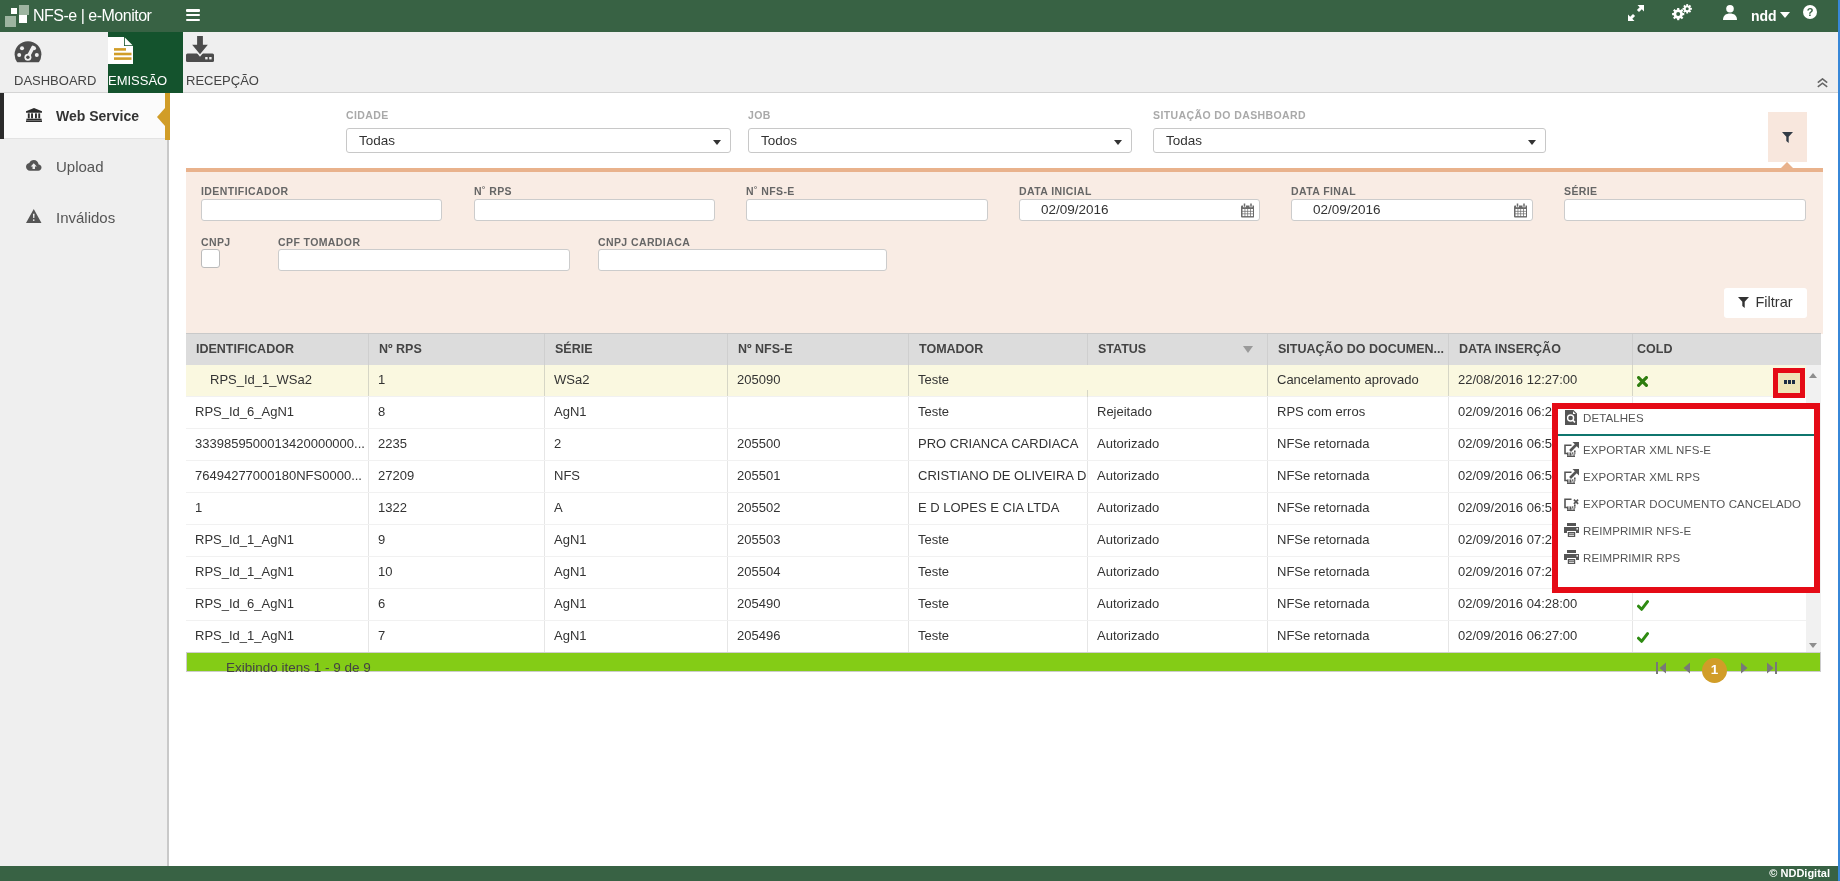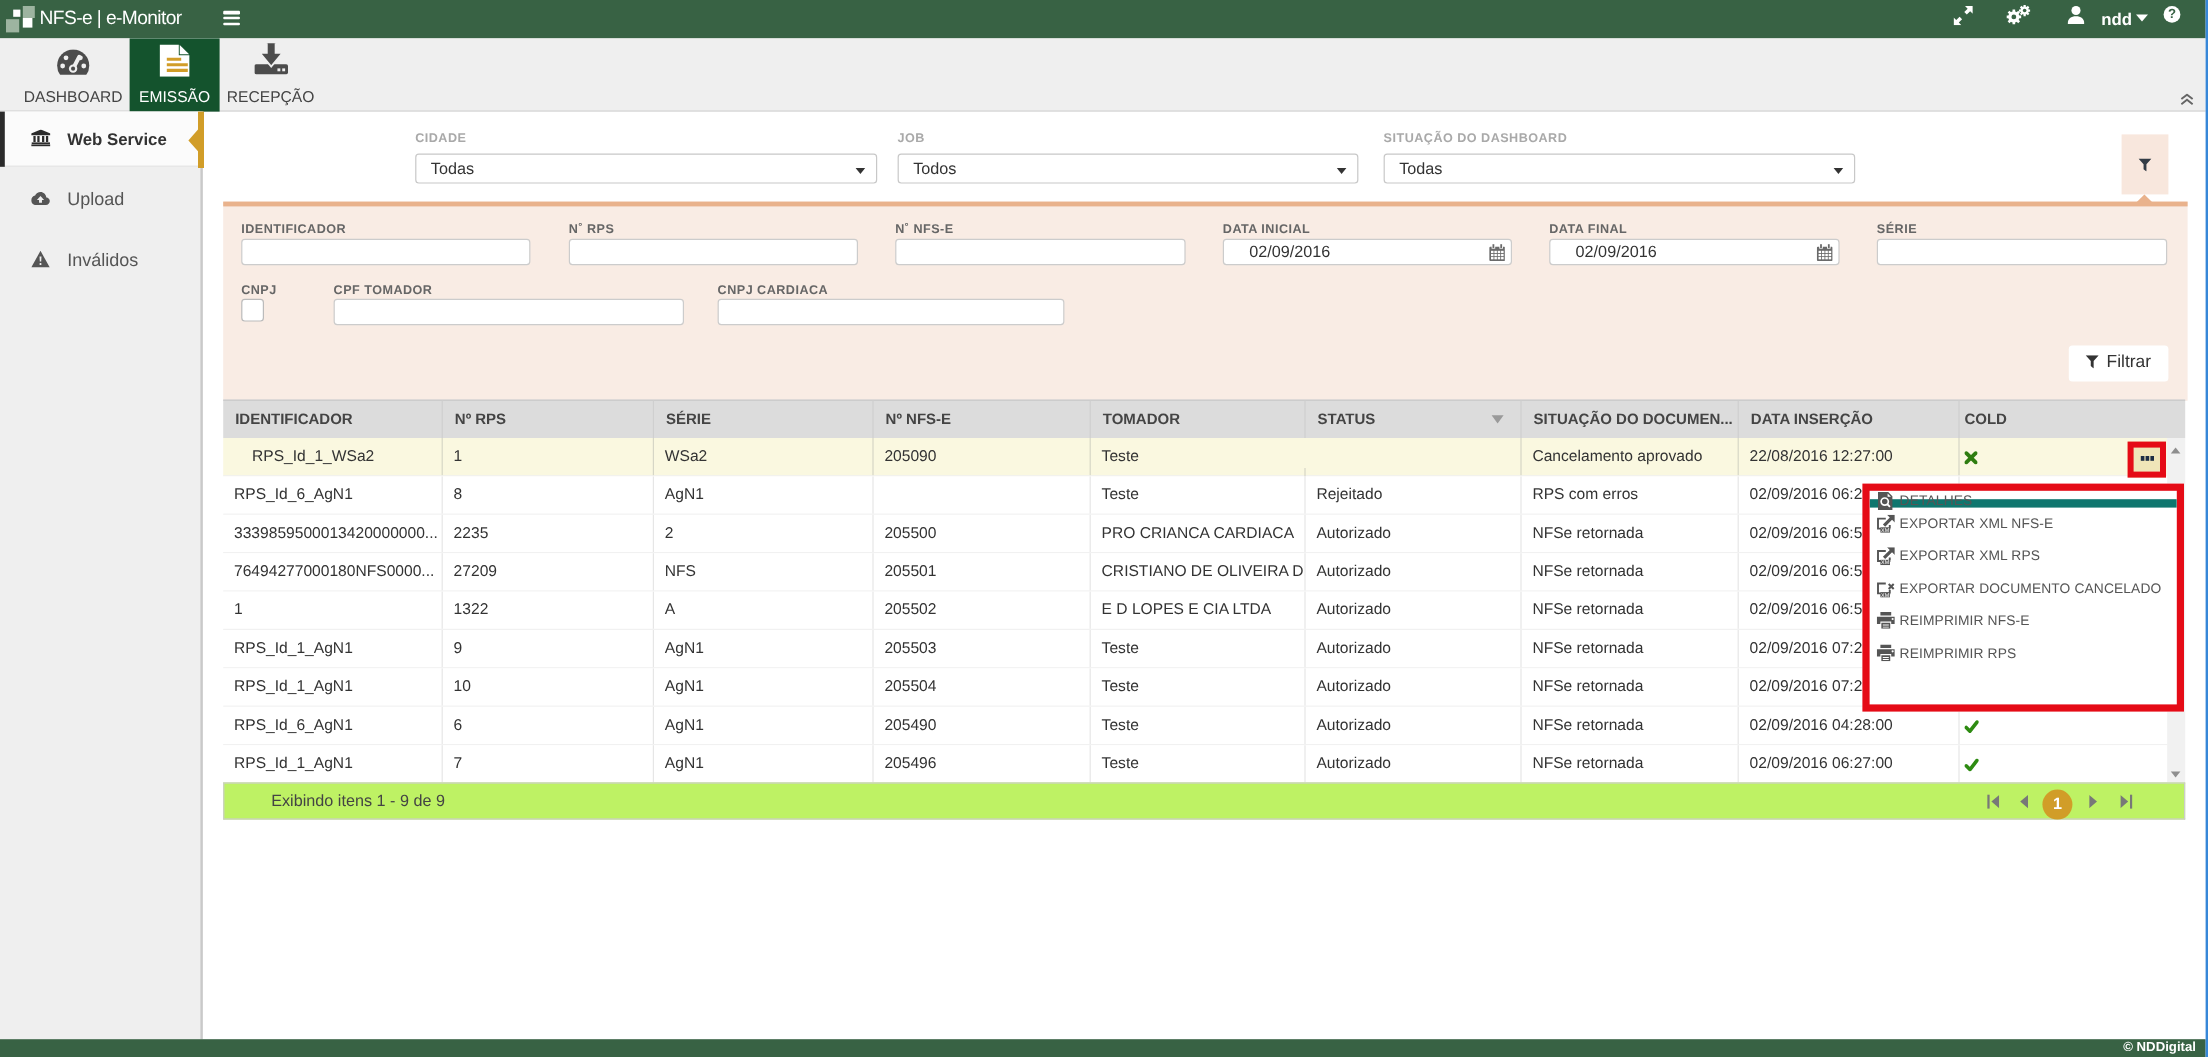--- a/index.html
+++ b/index.html
@@ -9,21 +9,21 @@
 
   
   #topbar { left:0; top:0; width:1838px; height:32px; background:#386244; }
   #title { left:33px; top:7px; color:#fff; font-size:16px; font-weight:normal; letter-spacing:-0.5px; }
   .lsq { position:absolute; }
   #burger div { width:14px; height:2.6px; background:#fff; margin-bottom:2.2px; border-radius:1px; }
   .tIco { color:#fff; }
 
   
   #toolbar { left:0; top:32px; width:1838px; height:61px; background:#efefef; border-bottom:1px solid #d4d4d4; }
-  .tab { position:absolute; top:0; height:61px; text-align:center; color:#444; font-size:13px; }
+  .tab { position:absolute; top:0; height:61px; text-align:left; color:#444; font-size:13px; }
   .tab .lbl { position:absolute; width:100%; top:41px; }
   #tabEmissao { background:#14532d; color:#fff; }
 
   
   #sidebar { left:0; top:93px; width:169px; height:773px; background:#efefef; border-right:2px solid #c9c9c9; }
   #sbSel { left:0; top:93px; width:167px; height:46px; background:#fbfbfb; border-bottom:1px solid #e3e3e3; }
   #sbDark { left:0; top:93px; width:4px; height:46px; background:#2b2b2b; }
   #orangeStrip { left:165px; top:93px; width:5px; height:47px; background:#d19d28; }
   #orangeNotch { left:157px; top:108px; width:0; height:0; border-top:9px solid transparent; border-bottom:9px solid transparent; border-right:8px solid #d19d28; }
   .sbItem { position:absolute; left:0; width:167px; height:46px; }
@@ -48,21 +48,21 @@
   .th { position:absolute; top:0; height:32px; font-size:12.5px; font-weight:bold; color:#444; padding:8px 0 0 10px; border-left:1px solid #cfcfcf; white-space:nowrap; overflow:hidden; }
   .row { position:absolute; left:186px; width:1620px; height:32px; background:#fff; border-bottom:1px solid #f1f1f1; }
   .td { position:absolute; top:0; height:31px; font-size:13px; color:#333; padding:7px 0 0 9px; border-left:1px solid #e6e6e6; white-space:nowrap; overflow:hidden; }
   #row1 { background:#faf8e0; }
   #row1 .td { border-left:1px solid #d6d6c6; }
 
   
   #vscroll { left:1806px; top:365px; width:15px; height:287px; background:#f1f1f1; }
 
   
-  #tfoot { left:186px; top:652px; width:1635px; height:31px; background:#bef264; border:1px solid #ccc; border-top:1px solid #cfcfcf; }
+  #tfoot { left:186px; top:652px; width:1635px; height:20px; background:#84cc16; border:1px solid #ccc; border-top:1px solid #cfcfcf; }
   #tfoot .info { position:absolute; left:39px; top:7px; font-size:13.5px; color:#444; }
   #pgCircle { position:absolute; left:1515px; top:5px; width:25px; height:25px; border-radius:50%; background:#d19d28; color:#fff; font-size:13.5px; font-weight:bold; text-align:center; padding-top:4px; }
 
   
   #dotsBtn { left:1773px; top:368px; width:32px; height:30px; border:5px solid #e50b16; background:#efe5b8; }
   #menu { left:1552px; top:403px; width:268px; height:190px; border:6px solid #e50b16; background:#fff; overflow:hidden; }
   .mi { position:relative; height:27px; color:#555; font-size:11.5px; padding:8px 0 0 25px; letter-spacing:0.1px; white-space:nowrap; }
   .mi svg { position:absolute; left:6px; top:6px; }
 
   
@@ -429,21 +429,21 @@
     </svg>
 </div>
 
 <div class="abs" id="dotsBtn">
   <div style="position:absolute;left:6px;top:7px;width:3px;height:3.5px;background:#1d2d44;"></div>
   <div style="position:absolute;left:10.2px;top:7px;width:3px;height:3.5px;background:#1d2d44;"></div>
   <div style="position:absolute;left:14.4px;top:7px;width:3px;height:3.5px;background:#1d2d44;"></div>
 </div>
 
 <div class="abs" id="menu">
-  <div class="mi" style="height:14px;padding-top:3px;border-bottom:7px solid #0f766e;"><svg style="top:1px;" width="14" height="15" viewBox="0 0 14 15">
+  <div class="mi" style="height:27px;padding-top:3px;border-bottom:2px solid #0f766e;"><svg style="top:1px;" width="14" height="15" viewBox="0 0 14 15">
         <path fill="#555" d="M1 0 L9.5 0 L13 3.5 L13 15 L1 15 Z M9 1.2 L9 4 L11.8 4 Z" fill-rule="evenodd"></path>
         <circle cx="6.6" cy="8" r="3" fill="none" stroke="#fff" stroke-width="1.4"></circle>
         <line x1="8.8" y1="10.2" x2="11" y2="12.4" stroke="#fff" stroke-width="1.5"></line>
       </svg>DETALHES</div>
   <div class="mi"><svg width="15" height="15" viewBox="0 0 15 15">
         <path fill="none" stroke="#555" stroke-width="1.6" d="M7.5 3.2 L1 3.2 L1 11.5 L10.8 11.5 L10.8 8.5"></path>
         <path fill="#555" d="M8.5 0 L15 0 L15 6.5 L12.7 4.2 L7 9.9 L5.1 8 L10.8 2.3 Z"></path>
         <rect x="3" y="10.5" width="8" height="4.5" fill="#555"></rect>
         <text x="3.6" y="14.4" font-size="4.5" fill="#fff" font-family="Liberation Sans">XML</text>
       </svg>EXPORTAR XML NFS-E</div>

